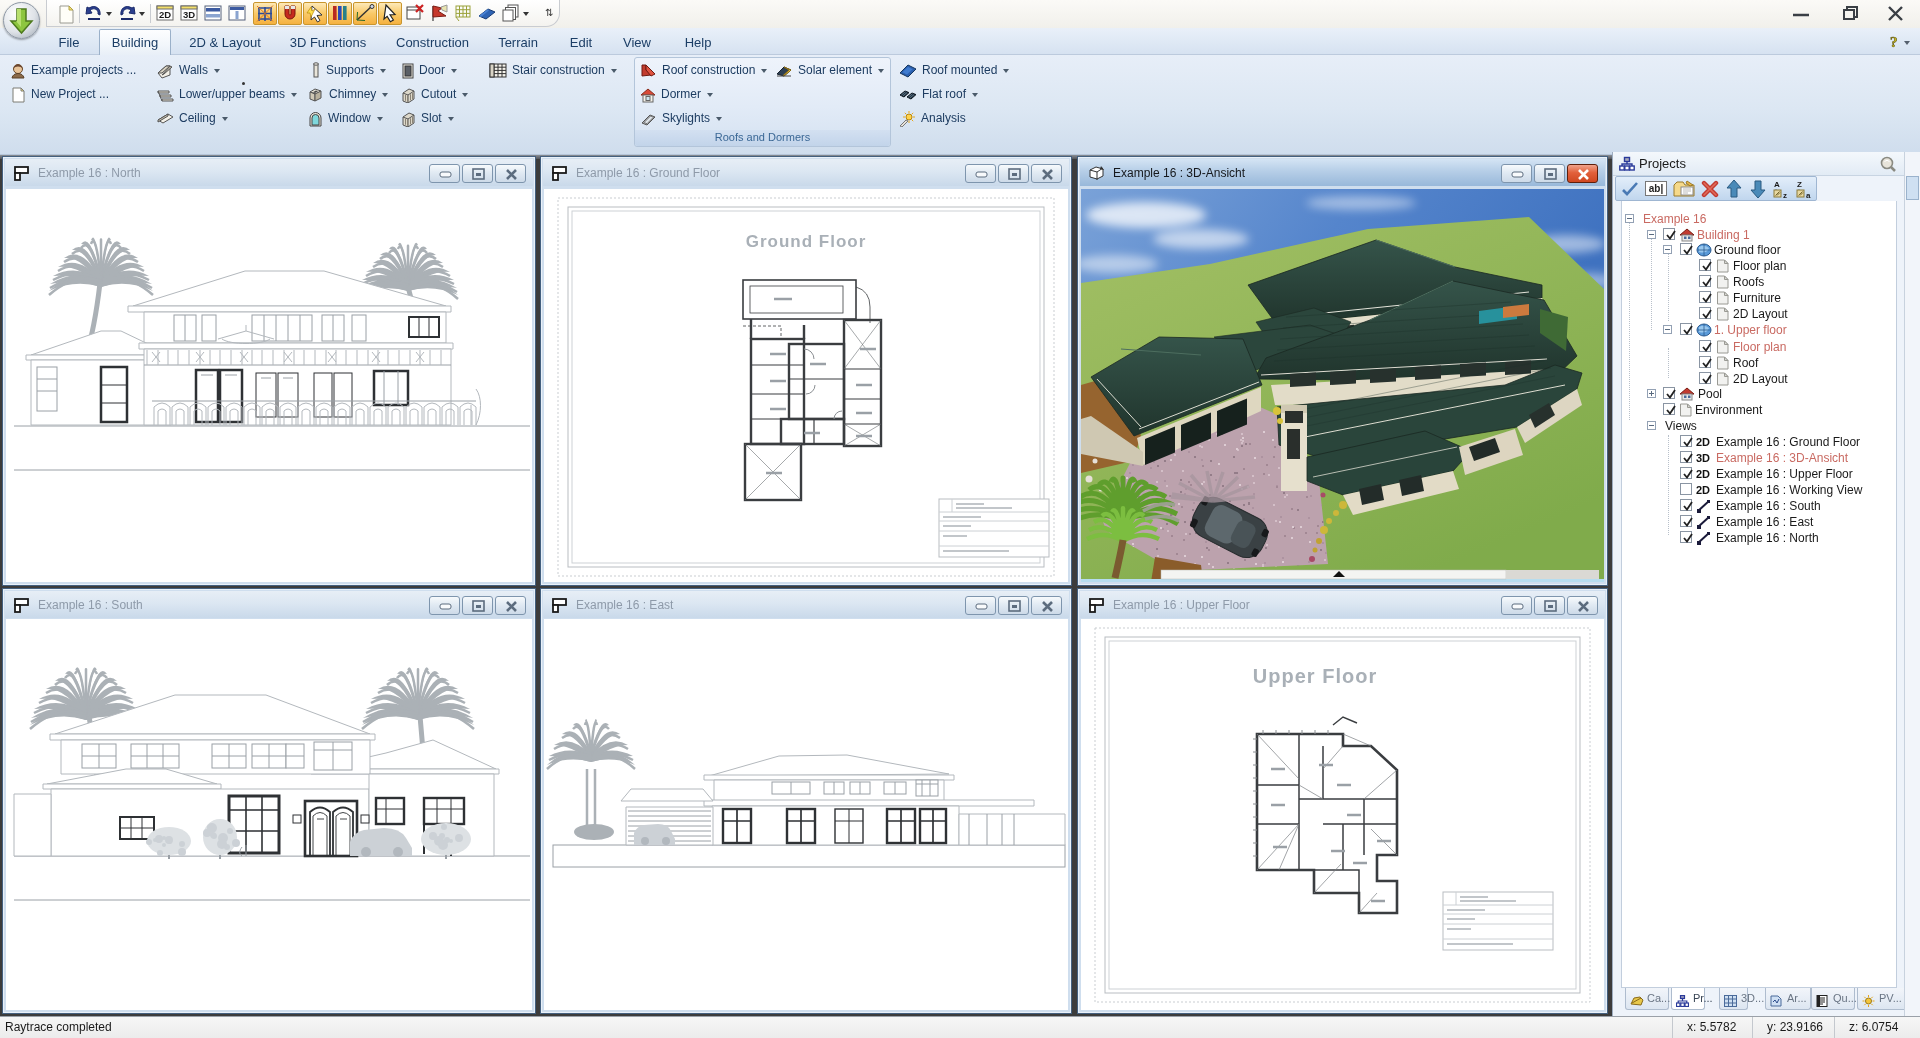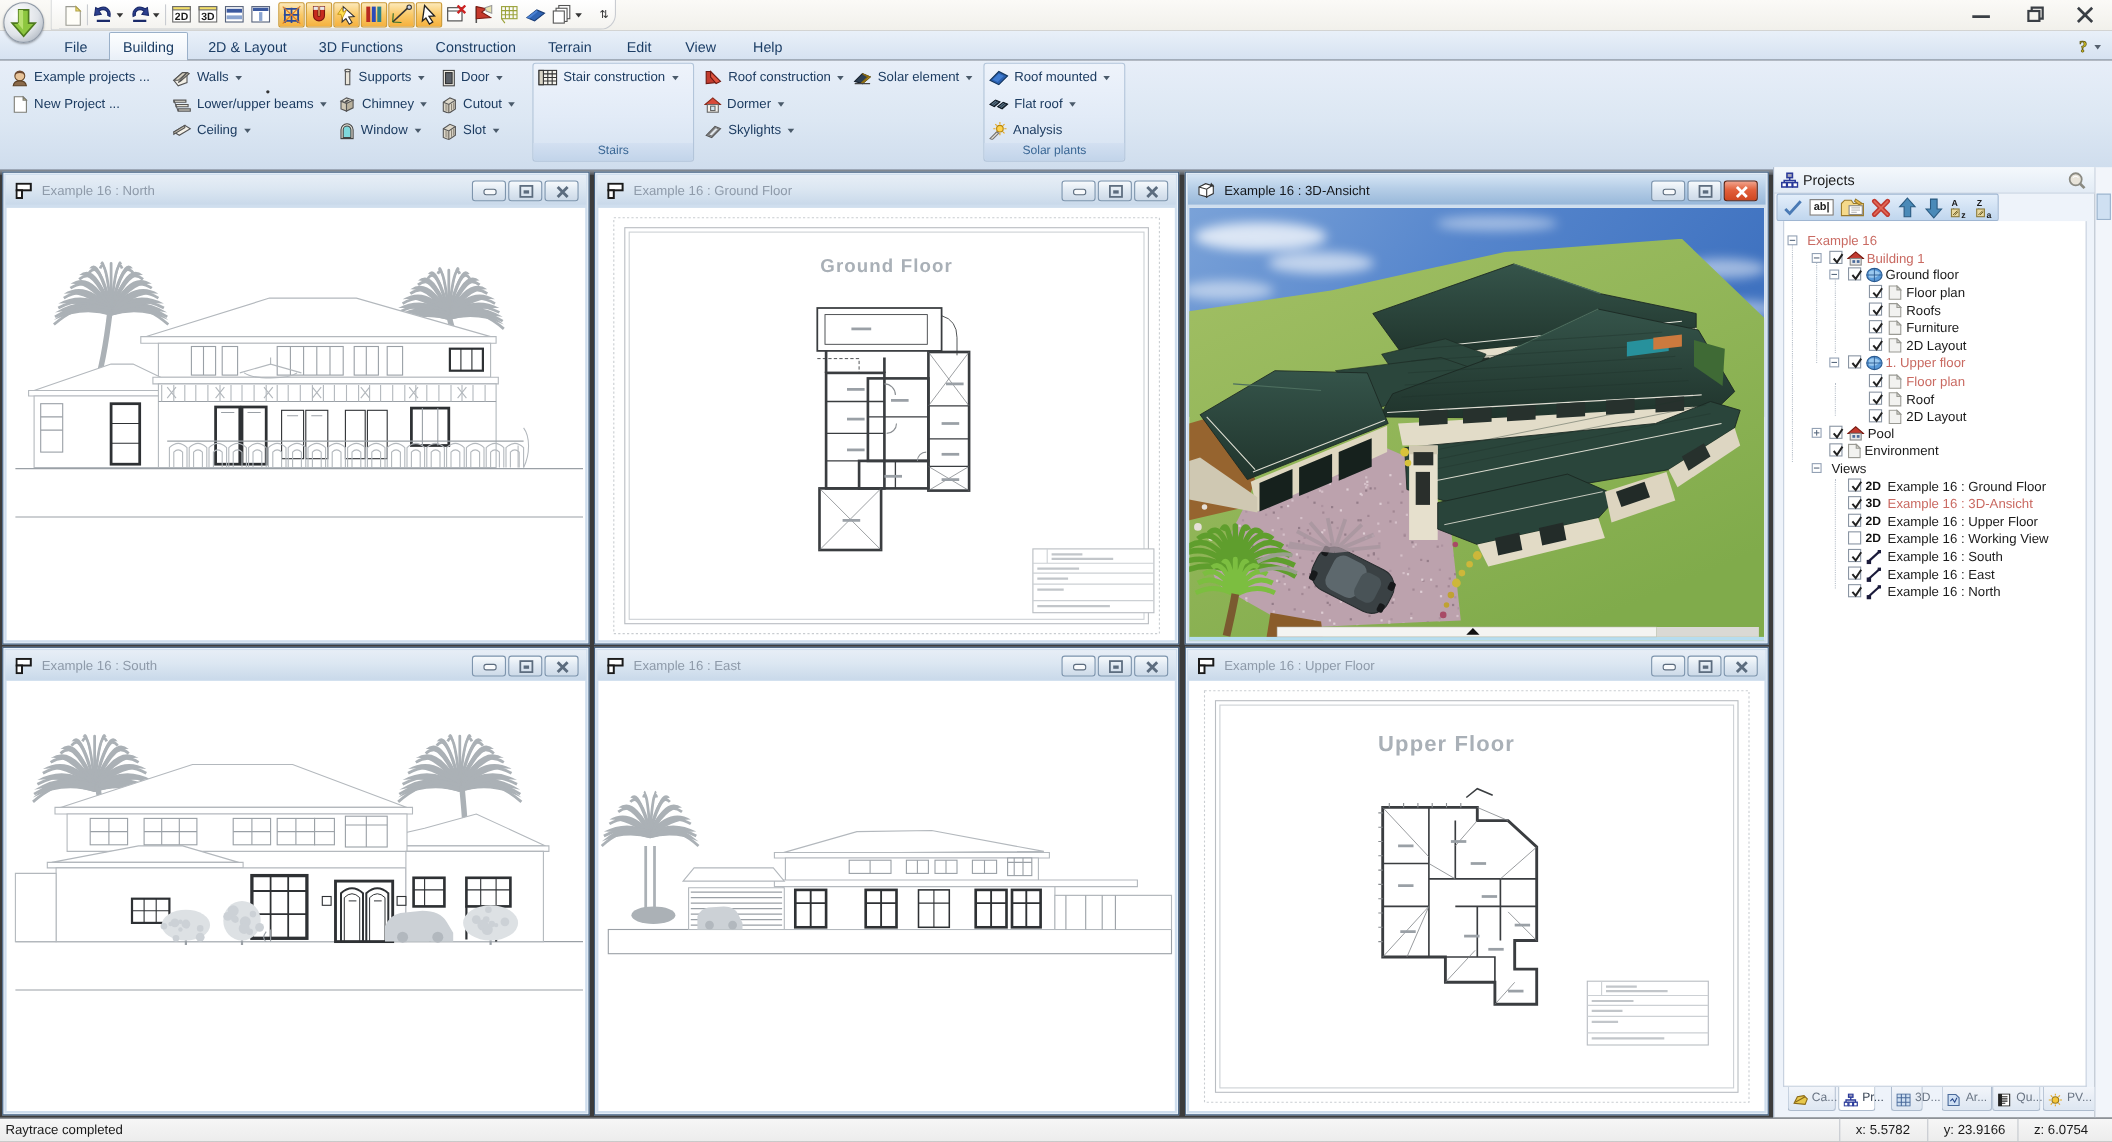--- a/index.html
+++ b/index.html
@@ -167,25 +167,22 @@
     <div class="tab" style="left:560px;width:42px;">Edit</div>
     <div class="tab" style="left:614px;width:46px;">View</div>
     <div class="tab" style="left:674px;width:48px;">Help</div>
     <div class="tab" id="tab-building" style="left:99px;width:72px;">Building</div>
     <svg width="26" height="20" viewBox="0 0 26 20" style="position:absolute;left:1884px;top:4px;">
       <text x="6" y="15" font-size="15" font-weight="bold" fill="#c8b820" stroke="#5a5210" stroke-width="0.6" font-family="Liberation Serif">?</text>
       <path d="M20 9l3 4 3-4z" fill="#55606e"></path>
     </svg>
   </div>
 <div id="ribbon" class="abs">
-    <div class="rgroup" style="left:484px;width:147px;">
-      <div class="rlabel">Stairs</div>
-    </div>
-    <div class="rgroup" style="left:894px;width:129px;">
-      <div class="rlabel">Solar plants</div>
+    <div class="rgroup" style="left:634px;width:257px;">
+      <div class="rlabel">Roofs and Dormers</div>
     </div>
     <div class="ritem" style="left:10px;top:4px;"><svg class="ic" width="16" height="16" viewBox="0 0 16 16">
         <circle cx="8" cy="6" r="4.5" fill="#e8c49a" stroke="#6b4a2a"></circle>
         <path d="M3.5 6a4.5 4.5 0 0 1 9 0c-1-2-2.5-2.6-4.5-2.6S4.5 4 3.5 6z" fill="#6b4630"></path>
         <path d="M2 15c.5-3 3-4.5 6-4.5s5.5 1.5 6 4.5z" fill="#8a6a4a" stroke="#5a4026"></path>
       </svg><span>Example projects ...</span></div>
     <div class="ritem" style="left:10px;top:28px;"><svg class="ic" width="16" height="16" viewBox="0 0 16 16">
         <path d="M3 1h8l3 3v11H3z" fill="#ffffff" stroke="#7c7c74"></path>
         <path d="M11 1l3 3h-3z" fill="#fbe87a" stroke="#7c7c74"></path>
       </svg><span>New Project ...</span></div>

